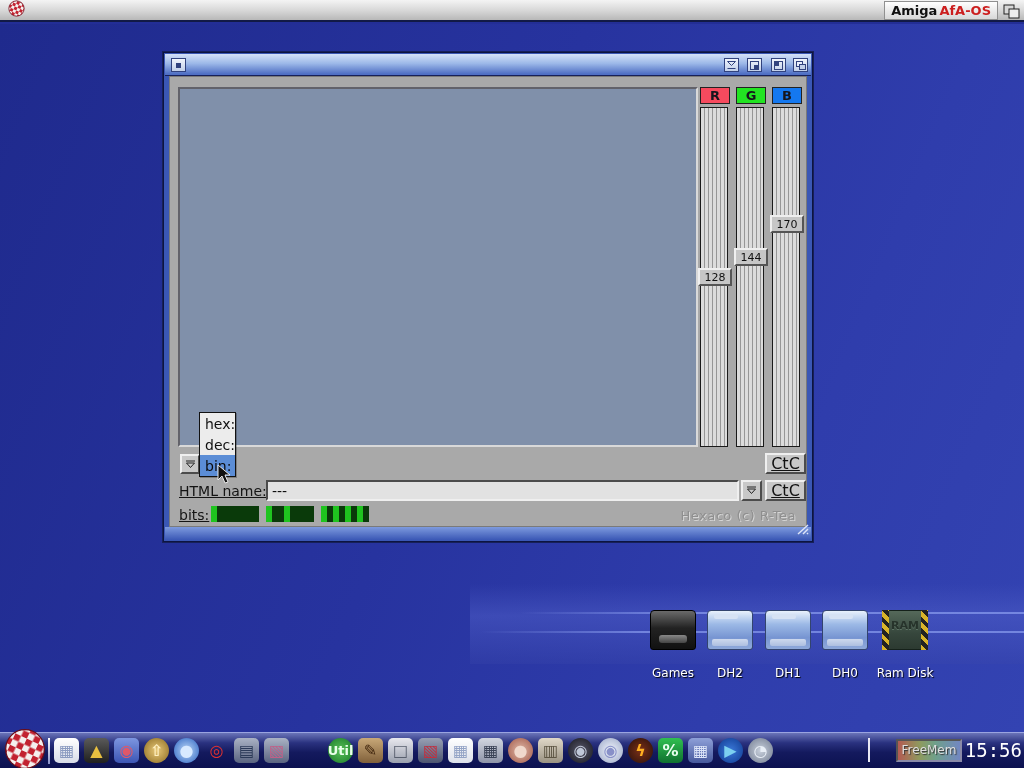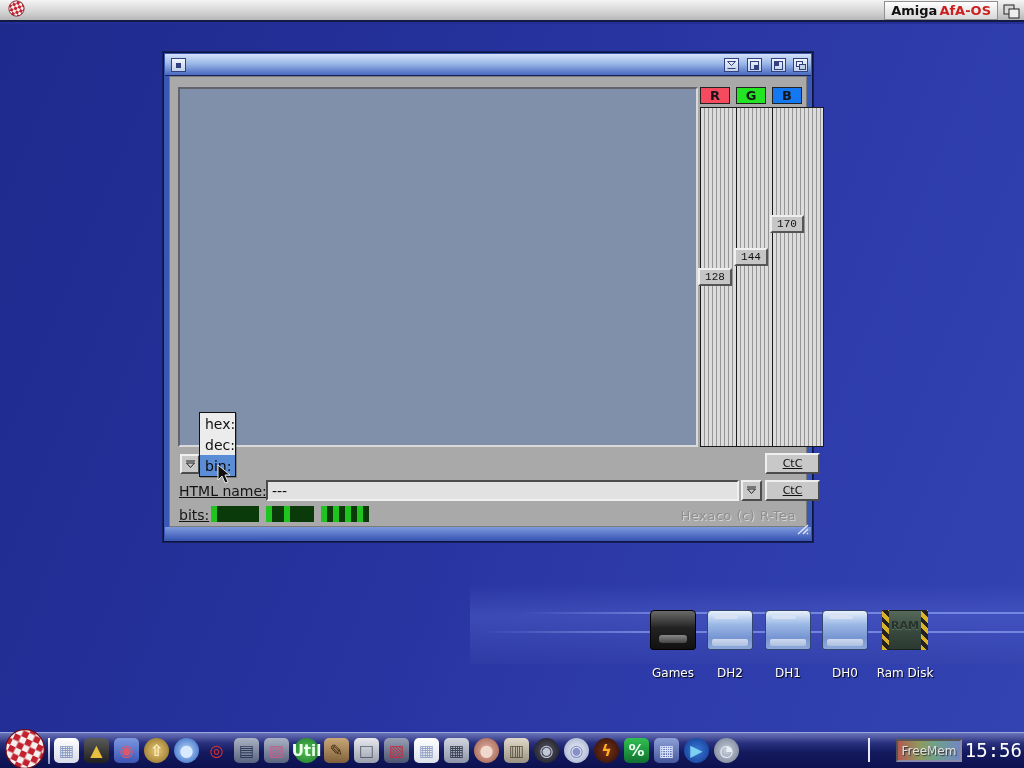--- a/index.html
+++ b/index.html
@@ -38,40 +38,40 @@
   .win-content { position:absolute; left:5px; right:5px; top:23px; bottom:14px;
     background:#a9a9a9; border:1px solid #7a7a7a; }
 
   .preview { position:absolute; left:8px; top:10px; width:520px; height:360px;
     border-top:2px solid #62626a; border-left:2px solid #62626a;
     border-bottom:2px solid #d9d9d9; border-right:2px solid #d9d9d9; }
 
   .slider-col { position:absolute; top:10px; width:30px; }
   .slider-head { height:17px; border:1px solid #222; font-size:13px; font-weight:bold;
     display:flex; align-items:center; justify-content:center; }
-  .slider-track { position:absolute; top:20px; width:52px; height:340px; border:1px solid #1a1a1a;
-    background:repeating-linear-gradient(90deg,#dcdcdc 0 3px,#969696 3px 4px);font-family:Liberation Mono, monospace; }
+  .slider-track { position:absolute; top:20px; width:28px; height:340px; border:1px solid #1a1a1a;
+    background:repeating-linear-gradient(90deg,#dcdcdc 0 3px,#969696 3px 4px); }
   .slider-knob { position:absolute; left:-3px; width:34px; height:18px; background:#c6c6c6;
     border-top:2px solid #efefef; border-left:2px solid #efefef;
     border-bottom:2px solid #555; border-right:2px solid #555;
     font-size:11px; color:#111; display:flex; align-items:center; justify-content:center; }
 
   .bevel-btn { background:#c8c8c8; border-top:2px solid #efefef; border-left:2px solid #efefef;
     border-bottom:2px solid #4c4c4c; border-right:2px solid #4c4c4c;
     display:flex; align-items:center; justify-content:center; }
   .sunken { background:#e2e2e2; border-top:2px solid #4c4c4c; border-left:2px solid #4c4c4c;
     border-bottom:2px solid #efefef; border-right:2px solid #efefef; }
 
   .fmt-popup-btn { position:absolute; left:10px; top:377px; width:20px; height:20px; }
   .text-input { position:absolute; font-size:14px; color:#101010; padding:0 4px;
     display:flex; align-items:center; white-space:nowrap; overflow:hidden; }
   .value-input { left:68px; top:376px; width:524px; height:21px; }
   .htmlname-input { left:96px; top:403px; width:473px; height:21px; }
   .html-popup-btn { position:absolute; left:571px; top:403px; width:21px; height:21px; }
-  .ctc { position:absolute; left:595px; width:55px; height:21px; font-size:11px; color:#111;
+  .ctc { position:absolute; left:595px; width:41px; height:21px; font-size:16px; color:#111;
     text-decoration:underline; }
   .row-label { position:absolute; font-size:14px; color:#141414;text-decoration:underline; }
 
   .bits-group { position:absolute; top:429px; height:16px; display:flex; }
   .bit { width:6px; height:16px; }
 
   .credit { position:absolute; right:10px; top:431px; font-size:13px; color:#8f8f8f;
     text-shadow:1px 1px 0 #d6d6d6; letter-spacing:.5px; }
 
   .win-bottombar { position:absolute; left:1px; right:1px; bottom:1px; height:13px;
@@ -108,21 +108,21 @@
      border-bottom:2px solid #e8e8e8; text-shadow:1px 2px 2px rgba(0,0,0,.5); padding-bottom:1px; }
 
   
   .taskbar { position:absolute; left:0; bottom:0; width:1024px; height:36px;
     background:linear-gradient(#6a74b8,#2a3280 28%,#141a5e 55%,#0c1150);
     border-top:1px solid #9aa4e0; display:flex; align-items:center; }
   .tb-sep { width:2px; height:26px; background:linear-gradient(#fff,#8890c8); margin:0 4px 0 2px; }
   .tb-icons { display:flex; gap:5px; align-items:center; }
   .tb-icon { width:25px; height:25px; border-radius:5px; display:flex; align-items:center;
     justify-content:center; font-size:16px; font-weight:bold; }
-  .freemem-wrap { position:absolute; right:62px; bottom:6px; display:flex; align-items:flex-end;gap:22px; }
+  .freemem-wrap { position:absolute; right:62px; bottom:6px; display:flex; align-items:center;gap:22px; }
   .freemem-brk { width:2px; height:24px; background:#e8e8f4; margin-right:4px; }
   .freemem { width:66px; height:23px; border:2px solid #8a8aa8; border-top-color:#555; border-left-color:#555;
     background:linear-gradient(90deg,#b35a52,#8e9a5e 35%,#6fa08a 60%,#7287c2);
     display:flex; align-items:center; justify-content:center;
     font-size:12px; color:#e0e0e0; text-shadow:1px 1px 1px #333; }
   .clock { position:absolute; right:2px; bottom:7px; font-family:"DejaVu Sans Mono", monospace;
     font-size:19px; color:#fff; }
 
   
   .cursor { position:absolute; left:217px; top:464px; z-index:50; }
@@ -332,21 +332,21 @@
   <span class="tb-sep"></span>
   <div class="tb-icons" id="tb-icons">
       <div class="tb-icon" style="background: linear-gradient(rgb(255, 255, 255), rgb(216, 220, 232)); color: rgb(138, 154, 192);">▦</div>
       <div class="tb-icon" style="background: linear-gradient(rgb(90, 90, 90), rgb(32, 32, 30)); color: rgb(232, 192, 64);">▲</div>
       <div class="tb-icon" style="background: linear-gradient(rgb(125, 150, 224), rgb(60, 85, 180)); color: rgb(224, 88, 104);">◉</div>
       <div class="tb-icon" style="background: radial-gradient(rgb(232, 200, 120), rgb(138, 106, 32)); color: rgb(255, 240, 192); border-radius: 50%;">⇧</div>
       <div class="tb-icon" style="background: radial-gradient(rgb(188, 216, 248), rgb(42, 98, 192)); color: rgb(216, 234, 255); border-radius: 50%;">●</div>
       <div class="tb-icon" style="background: none; color: rgb(224, 48, 48);">◎</div>
       <div class="tb-icon" style="background: linear-gradient(rgb(170, 178, 196), rgb(90, 100, 128)); color: rgb(44, 58, 88);">▤</div>
       <div class="tb-icon" style="background: linear-gradient(rgb(170, 178, 196), rgb(90, 100, 128)); color: rgb(192, 96, 136);">▧</div>
-      <div class="tb-icon" style="background: radial-gradient(rgb(88, 192, 88), rgb(26, 122, 40)); color: rgb(234, 255, 234); border-radius: 50%; font-size: 15px;">Util</div>
+      <div class="tb-icon" style="background: radial-gradient(rgb(88, 192, 88), rgb(26, 122, 40)); color: rgb(234, 255, 234); border-radius: 50%; font-size: 13px; margin-left: 34px;">Util</div>
       <div class="tb-icon" style="background: linear-gradient(rgb(200, 168, 120), rgb(128, 96, 58)); color: rgb(64, 38, 14);">✎</div>
       <div class="tb-icon" style="background: linear-gradient(rgb(232, 232, 238), rgb(154, 160, 174)); color: rgb(88, 95, 110);">□</div>
       <div class="tb-icon" style="background: linear-gradient(rgb(152, 160, 180), rgb(76, 84, 112)); color: rgb(192, 48, 64);">▧</div>
       <div class="tb-icon" style="background: linear-gradient(rgb(255, 255, 255), rgb(220, 224, 234)); color: rgb(148, 164, 198);">▦</div>
       <div class="tb-icon" style="background: linear-gradient(rgb(210, 214, 224), rgb(142, 148, 168)); color: rgb(58, 66, 86);">▦</div>
       <div class="tb-icon" style="background: radial-gradient(rgb(224, 184, 168), rgb(160, 88, 72)); color: rgb(240, 216, 204); border-radius: 50%;">●</div>
       <div class="tb-icon" style="background: linear-gradient(rgb(224, 216, 200), rgb(154, 146, 130)); color: rgb(92, 84, 66);">▥</div>
       <div class="tb-icon" style="background: radial-gradient(rgb(88, 88, 106), rgb(22, 22, 30)); color: rgb(192, 200, 216); border-radius: 50%;">◉</div>
       <div class="tb-icon" style="background: radial-gradient(rgb(240, 244, 252), rgb(154, 166, 198)); color: rgb(136, 144, 200); border-radius: 50%;">◉</div>
       <div class="tb-icon" style="background: radial-gradient(rgb(122, 48, 24), rgb(42, 16, 10)); color: rgb(255, 176, 32); border-radius: 50%;">ϟ</div>

